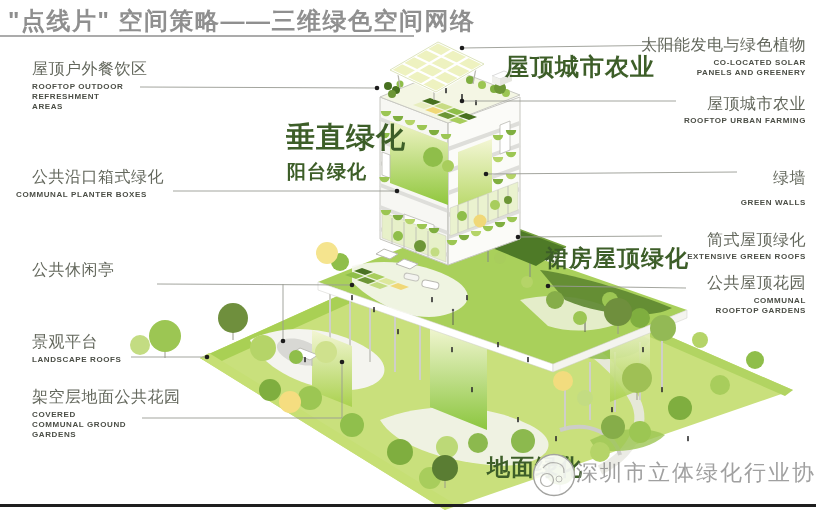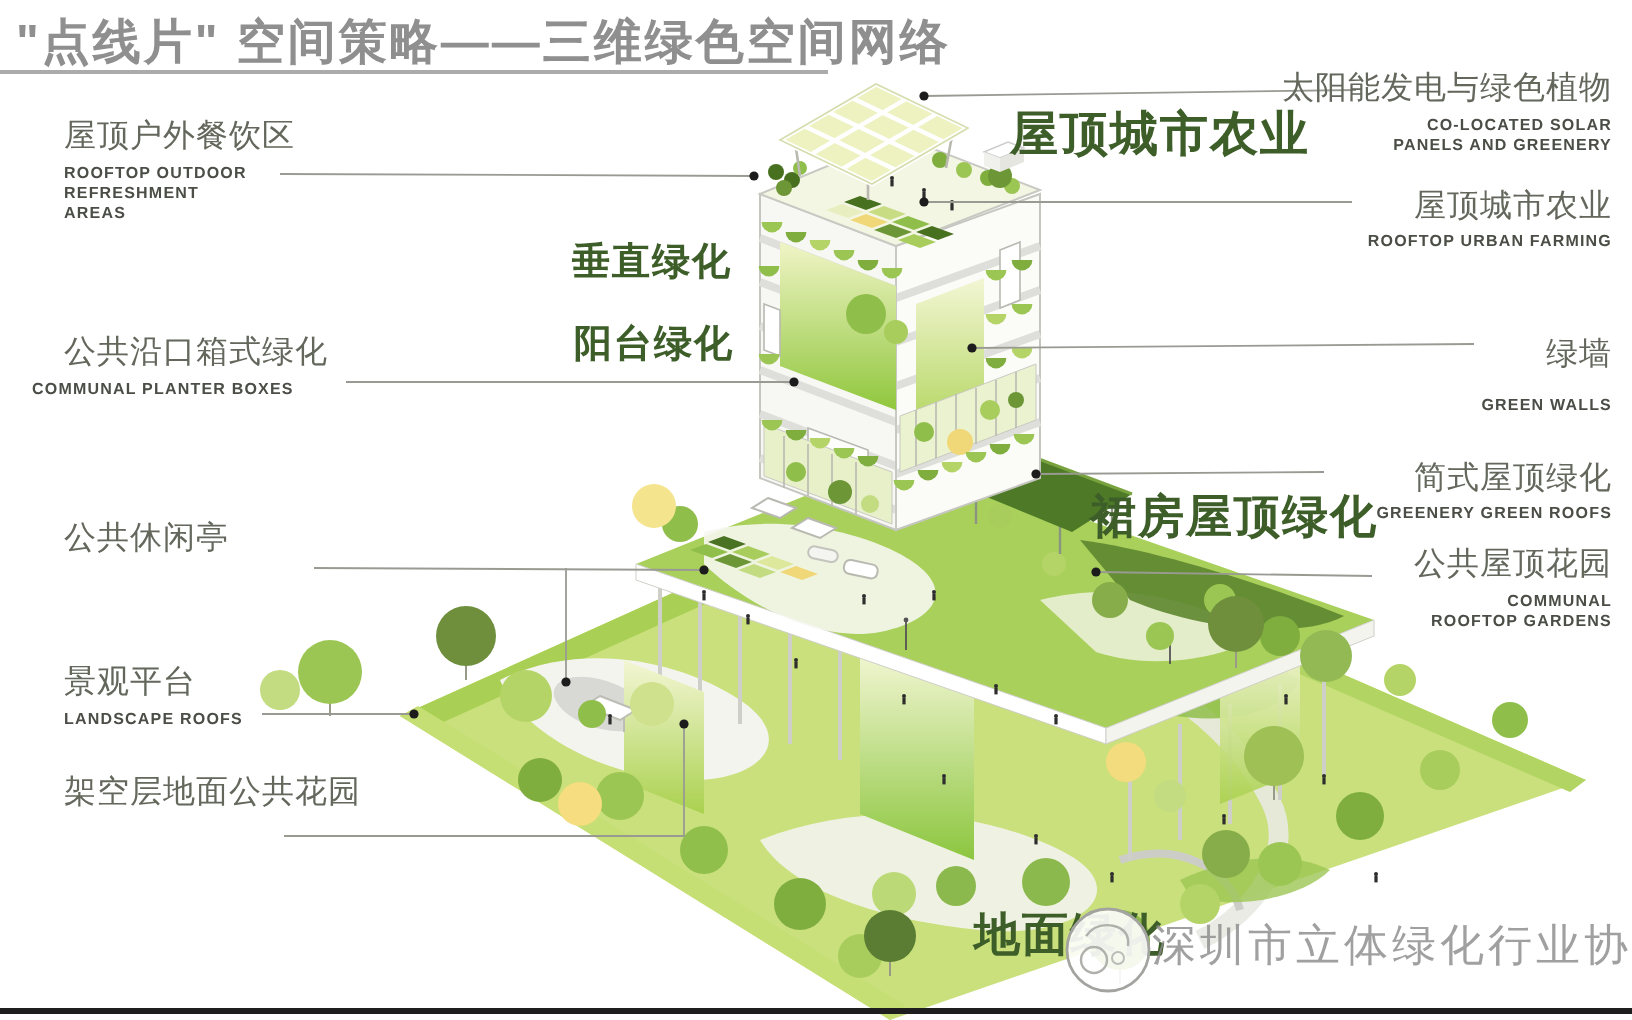--- a/index.html
+++ b/index.html
@@ -347,40 +347,41 @@
 
   <div class="abs zh" style="left:32px;top:167px">公共沿口箱式绿化</div>
   <div class="abs en" style="left:16px;top:190px;width:160px;white-space:nowrap">COMMUNAL PLANTER BOXES</div>
 
   <div class="abs zh" style="left:32px;top:260px">公共休闲亭</div>
 
   <div class="abs zh" style="left:32px;top:332px">景观平台</div>
   <div class="abs en" style="left:32px;top:355px;width:160px;white-space:nowrap">LANDSCAPE ROOFS</div>
 
   <div class="abs zh" style="left:32px;top:387px">架空层地面公共花园</div>
+  <div class="abs en" style="left:32px;top:410px;width:95px">COVERED COMMUNAL GROUND GARDENS</div>
 
   <div class="right">
     <div class="abs zh" style="right:10px;top:19px">太阳能发电与绿色植物</div>
     <div class="abs en" style="right:10px;top:42px;width:112px">CO-LOCATED SOLAR PANELS AND GREENERY</div>
 
     <div class="abs zh" style="right:10px;top:78px">屋顶城市农业</div>
     <div class="abs en" style="right:10px;top:100px;width:180px;white-space:nowrap">ROOFTOP URBAN FARMING</div>
 
     <div class="abs zh" style="right:10px;top:152px">绿墙</div>
     <div class="abs en" style="right:10px;top:182px;width:160px;white-space:nowrap">GREEN WALLS</div>
 
     <div class="abs zh" style="right:10px;top:214px">简式屋顶绿化</div>
-    <div class="abs en" style="right:10px;top:236px;width:180px;white-space:nowrap">GREENERY GREEN ROOFS</div>
+    <div class="abs en" style="right:10px;top:236px;width:180px;white-space:nowrap">EXTENSIVE GREEN ROOFS</div>
 
     <div class="abs zh" style="right:10px;top:257px">公共屋顶花园</div>
     <div class="abs en" style="right:10px;top:280px;width:95px">COMMUNAL ROOFTOP GARDENS</div>
   </div>
 
   <div class="abs green-label" style="left:505px;top:51px;font-size:24px">屋顶城市农业</div>
-  <div class="abs green-label" style="left:286px;top:118px;font-size:19px">垂直绿化</div>
+  <div class="abs green-label" style="left:286px;top:118px;font-size:29px">垂直绿化</div>
   <div class="abs green-label" style="left:287px;top:159px;font-size:19px">阳台绿化</div>
   <div class="abs green-label" style="left:545px;top:243px;font-size:23px">裙房屋顶绿化</div>
   <div class="abs green-label" style="left:487px;top:452px;font-size:23px">地面绿化</div>
 
   <svg class="abs" id="wm-logo" viewBox="0 0 46 44">
     <circle cx="23" cy="22" r="20.5" fill="#ffffff" fill-opacity=".9" stroke="#a3a3a0" stroke-width="1.4"></circle>
     <circle cx="16" cy="27" r="6.5" fill="none" stroke="#b0b0ac" stroke-width="1.2"></circle>
     <path d="M12,15 Q17,8 26,10 Q34,12 33,20" fill="none" stroke="#b0b0ac" stroke-width="1.2"></path>
     <circle cx="28" cy="26" r="3" fill="none" stroke="#bcbcb8" stroke-width="1"></circle>
   </svg>

